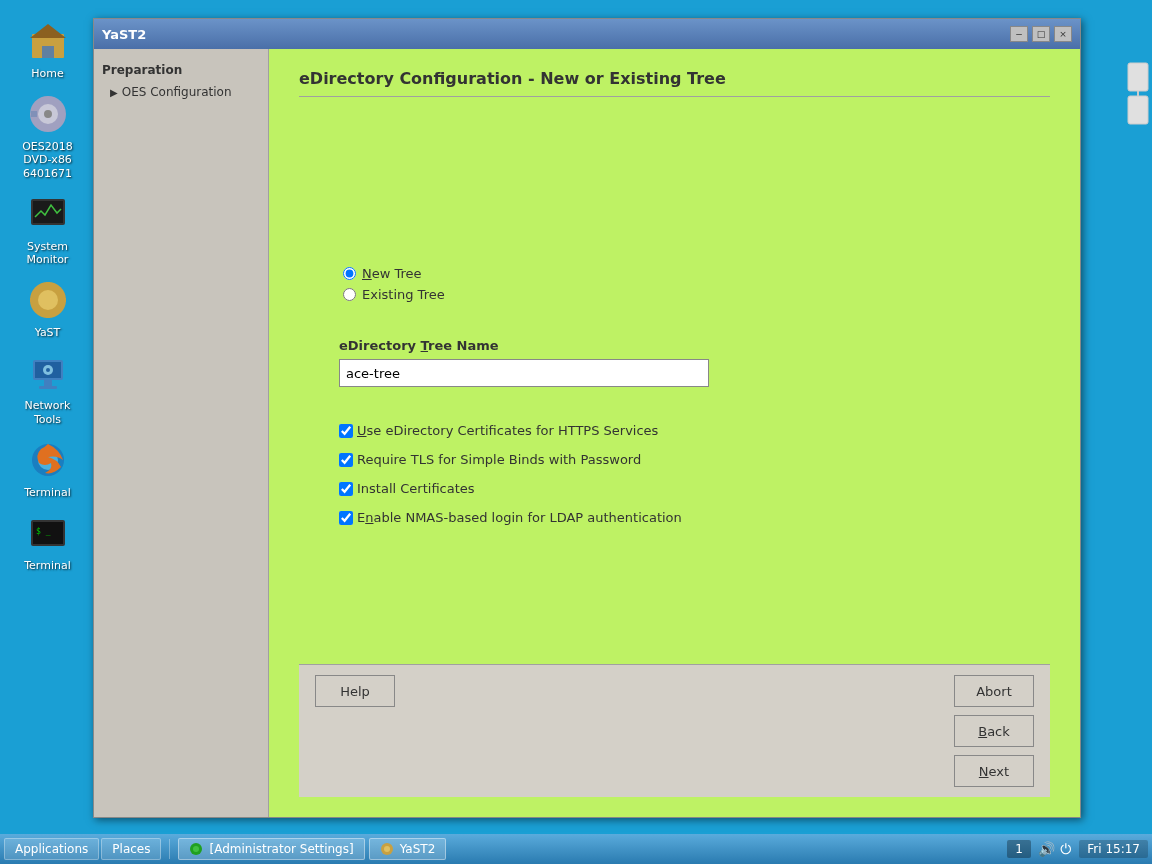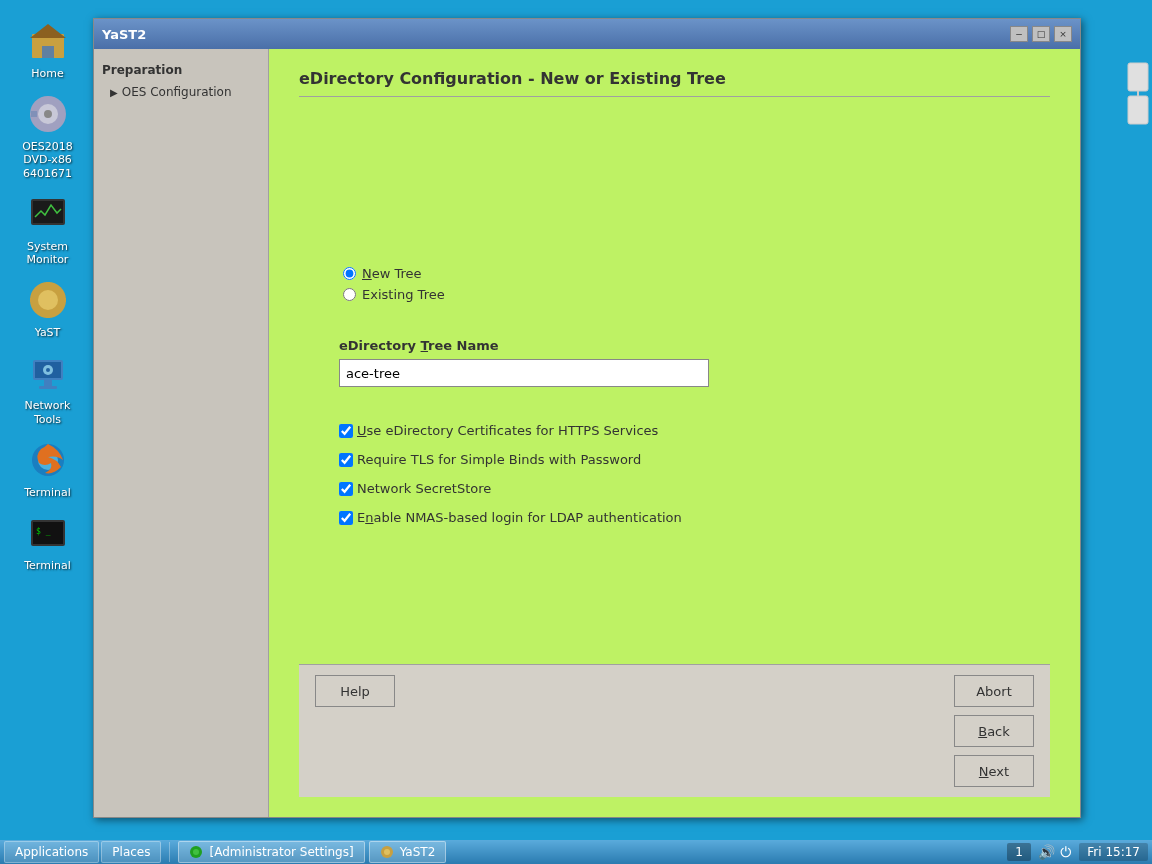--- a/index.html
+++ b/index.html
@@ -245,21 +245,21 @@
       gap: 8px;
       flex-direction: column;
     }
 
     
     .taskbar {
       position: absolute;
       bottom: 0;
       left: 0;
       width: 1152px;
-      height: 24px;
+      height: 30px;
       background: linear-gradient(to bottom, #5aabdc, #2a7bb0);
       display: flex;
       align-items: center;
       padding: 4px 4px;
       gap: 4px;
     }
     .taskbar-left {
       display: flex;
       align-items: center;
       gap: 2px;
@@ -464,21 +464,21 @@
           <label class="checkbox-option">
             <input type="checkbox" checked="" style="">
             <span><span class="underline">U</span>se eDirectory Certificates for HTTPS Services</span>
           </label>
           <label class="checkbox-option">
             <input type="checkbox" checked="" style="">
             <span>Require TLS for Simple Binds with Password</span>
           </label>
           <label class="checkbox-option">
             <input type="checkbox" checked="" style="">
-            <span>Network SecretStore</span>
+            <span>Install Certificates</span>
           </label>
           <label class="checkbox-option">
             <input type="checkbox" checked="" style="">
             <span>E<span class="underline">n</span>able NMAS-based login for LDAP authentication</span>
           </label>
         </div>
       </div>
 
       <div class="button-bar">
         <button class="btn">Help</button>

